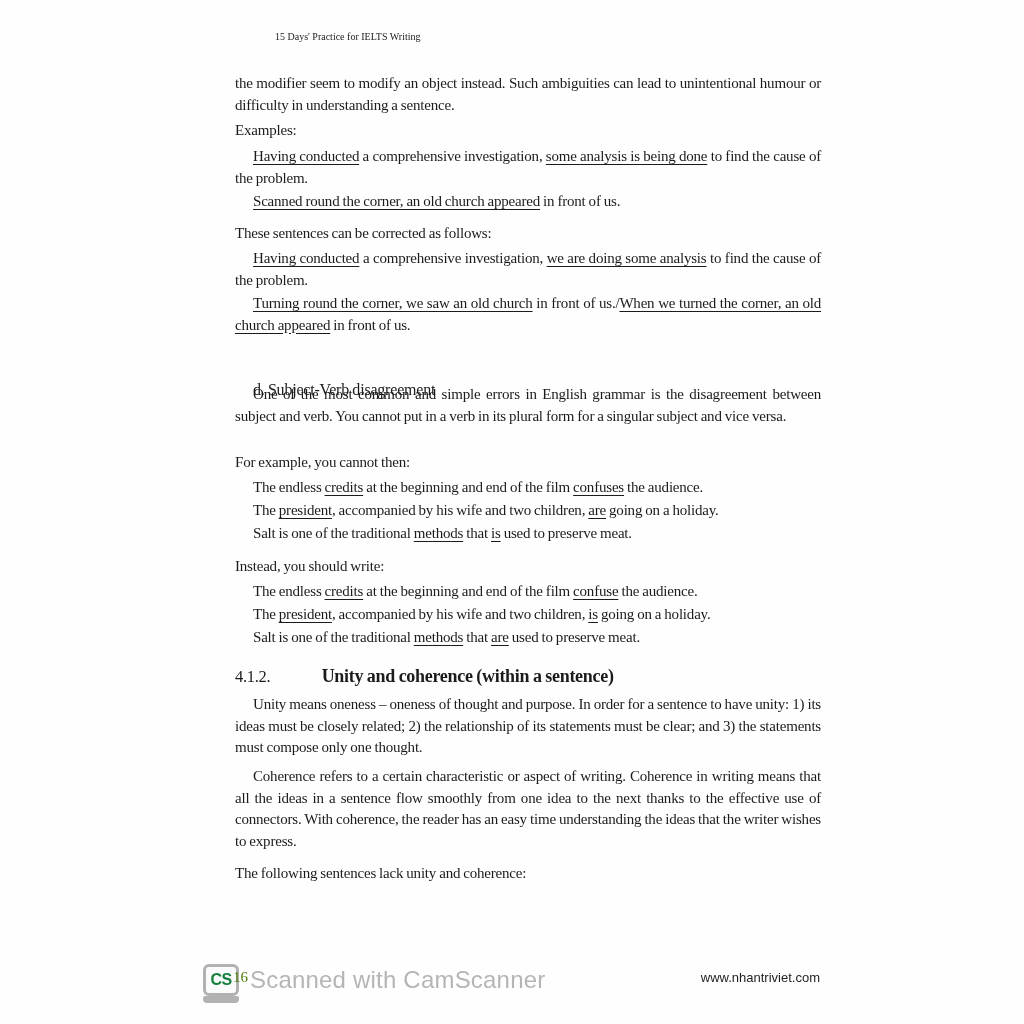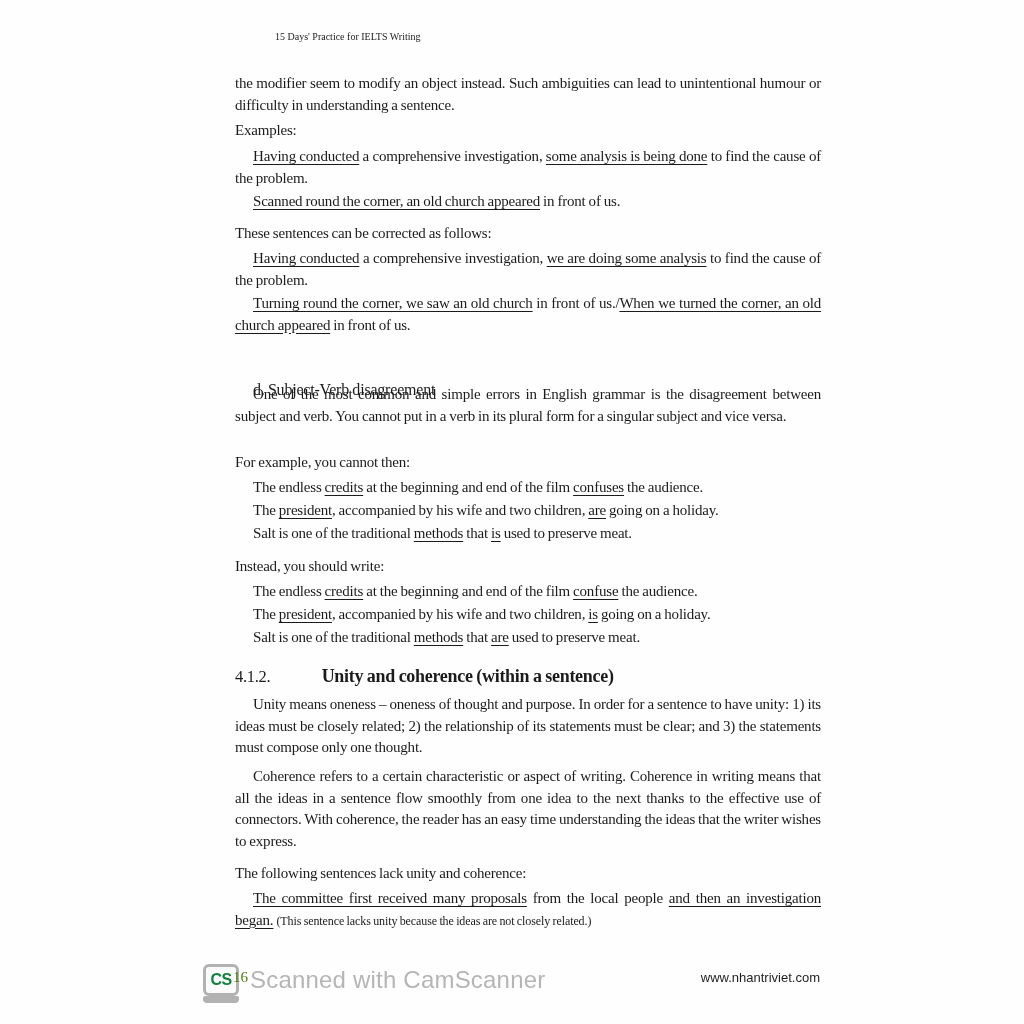--- a/index.html
+++ b/index.html
@@ -103,21 +103,20 @@
     <div><span>Salt is one of the traditional </span><span class="u">methods</span><span> that </span><span class="u">are</span><span> used to preserve meat.</span></div>
   </div>
 
   <div class="blk h-412" style="top:666px">
     <span>4.1.2. </span><span class="title">Unity and coherence (within a sentence)</span>
   </div>
   <div class="blk indent" style="top:694px"><span>Unity means oneness – oneness of thought and purpose. In order for a sentence to have unity: 1) its ideas must be closely related; 2) the relationship of its statements must be clear; and 3) the statements must compose only one thought.</span></div>
   <div class="blk indent" style="top:766px"><span>Coherence refers to a certain characteristic or aspect of writing. Coherence in writing means that all the ideas in a sentence flow smoothly from one idea to the next thanks to the effective use of connectors. With coherence, the reader has an easy time understanding the ideas that the writer wishes to express.</span></div>
 
   <div class="blk bold" style="top:863px">The following sentences lack unity and coherence:</div>
-  <div class="blk indent" style="top:888px"><span class="u">The committee first received many proposals</span><span> from the local people </span><span class="u">and then an investigation began.</span><span> </span><span class="s">(This sentence lacks unity because the ideas are not closely related.)</span></div>
 
   <div class="wm-badge">CS</div>
   <div class="wm-base"></div>
   <div class="page-num">16</div>
   <div class="wm-text">Scanned with CamScanner</div>
   <div class="website">www.nhantriviet.com</div>
 
 </div>
 
 </body></html>

